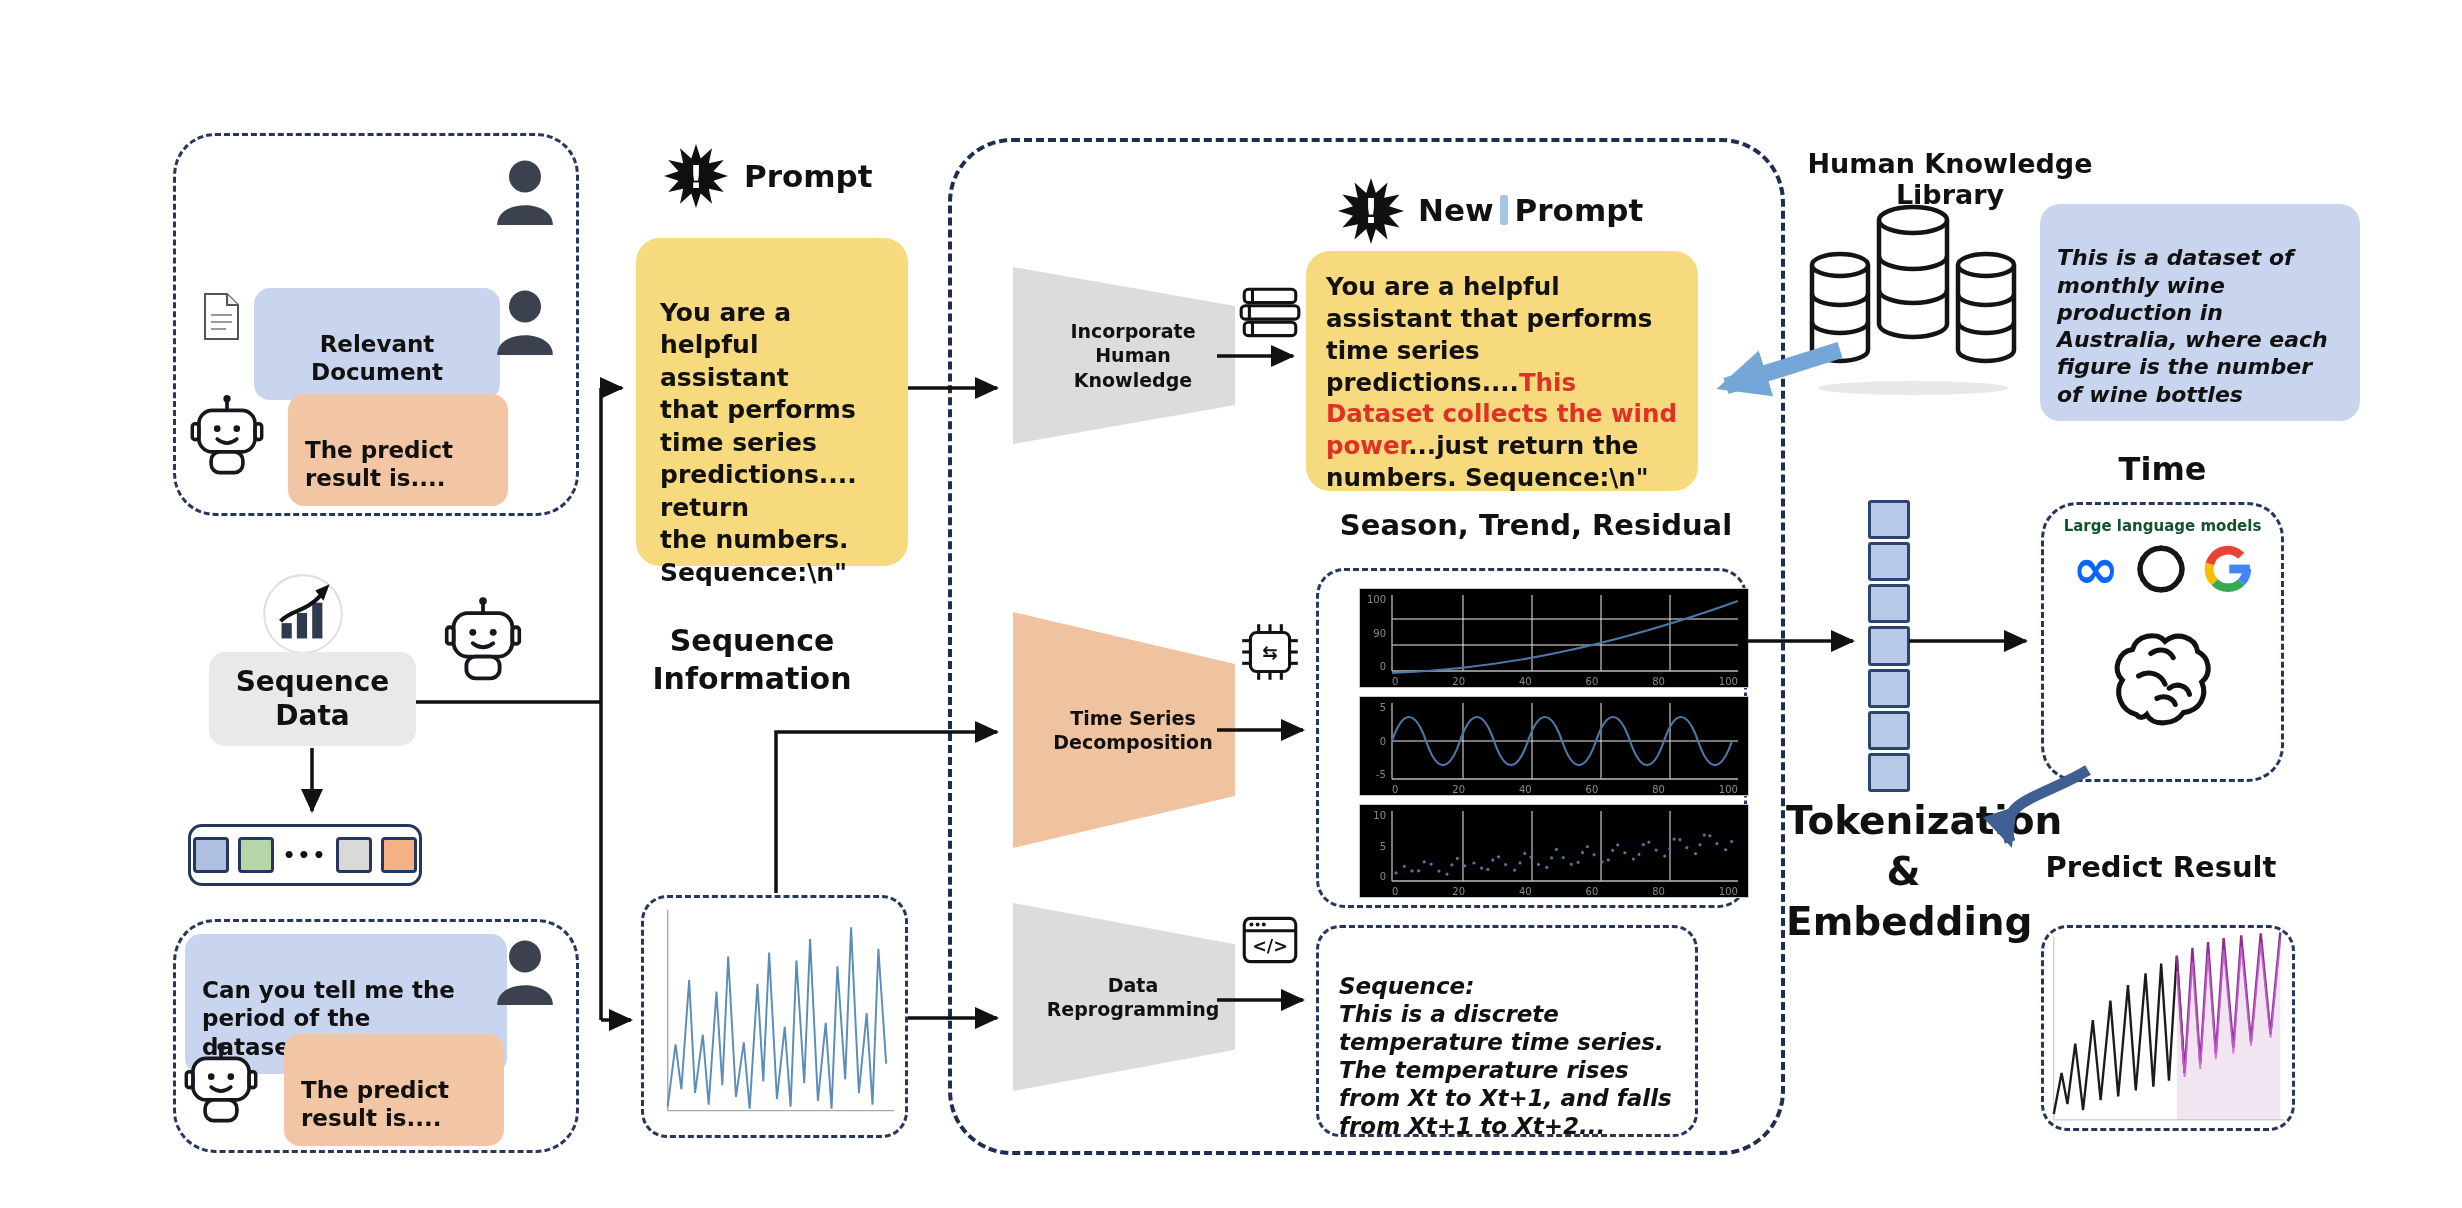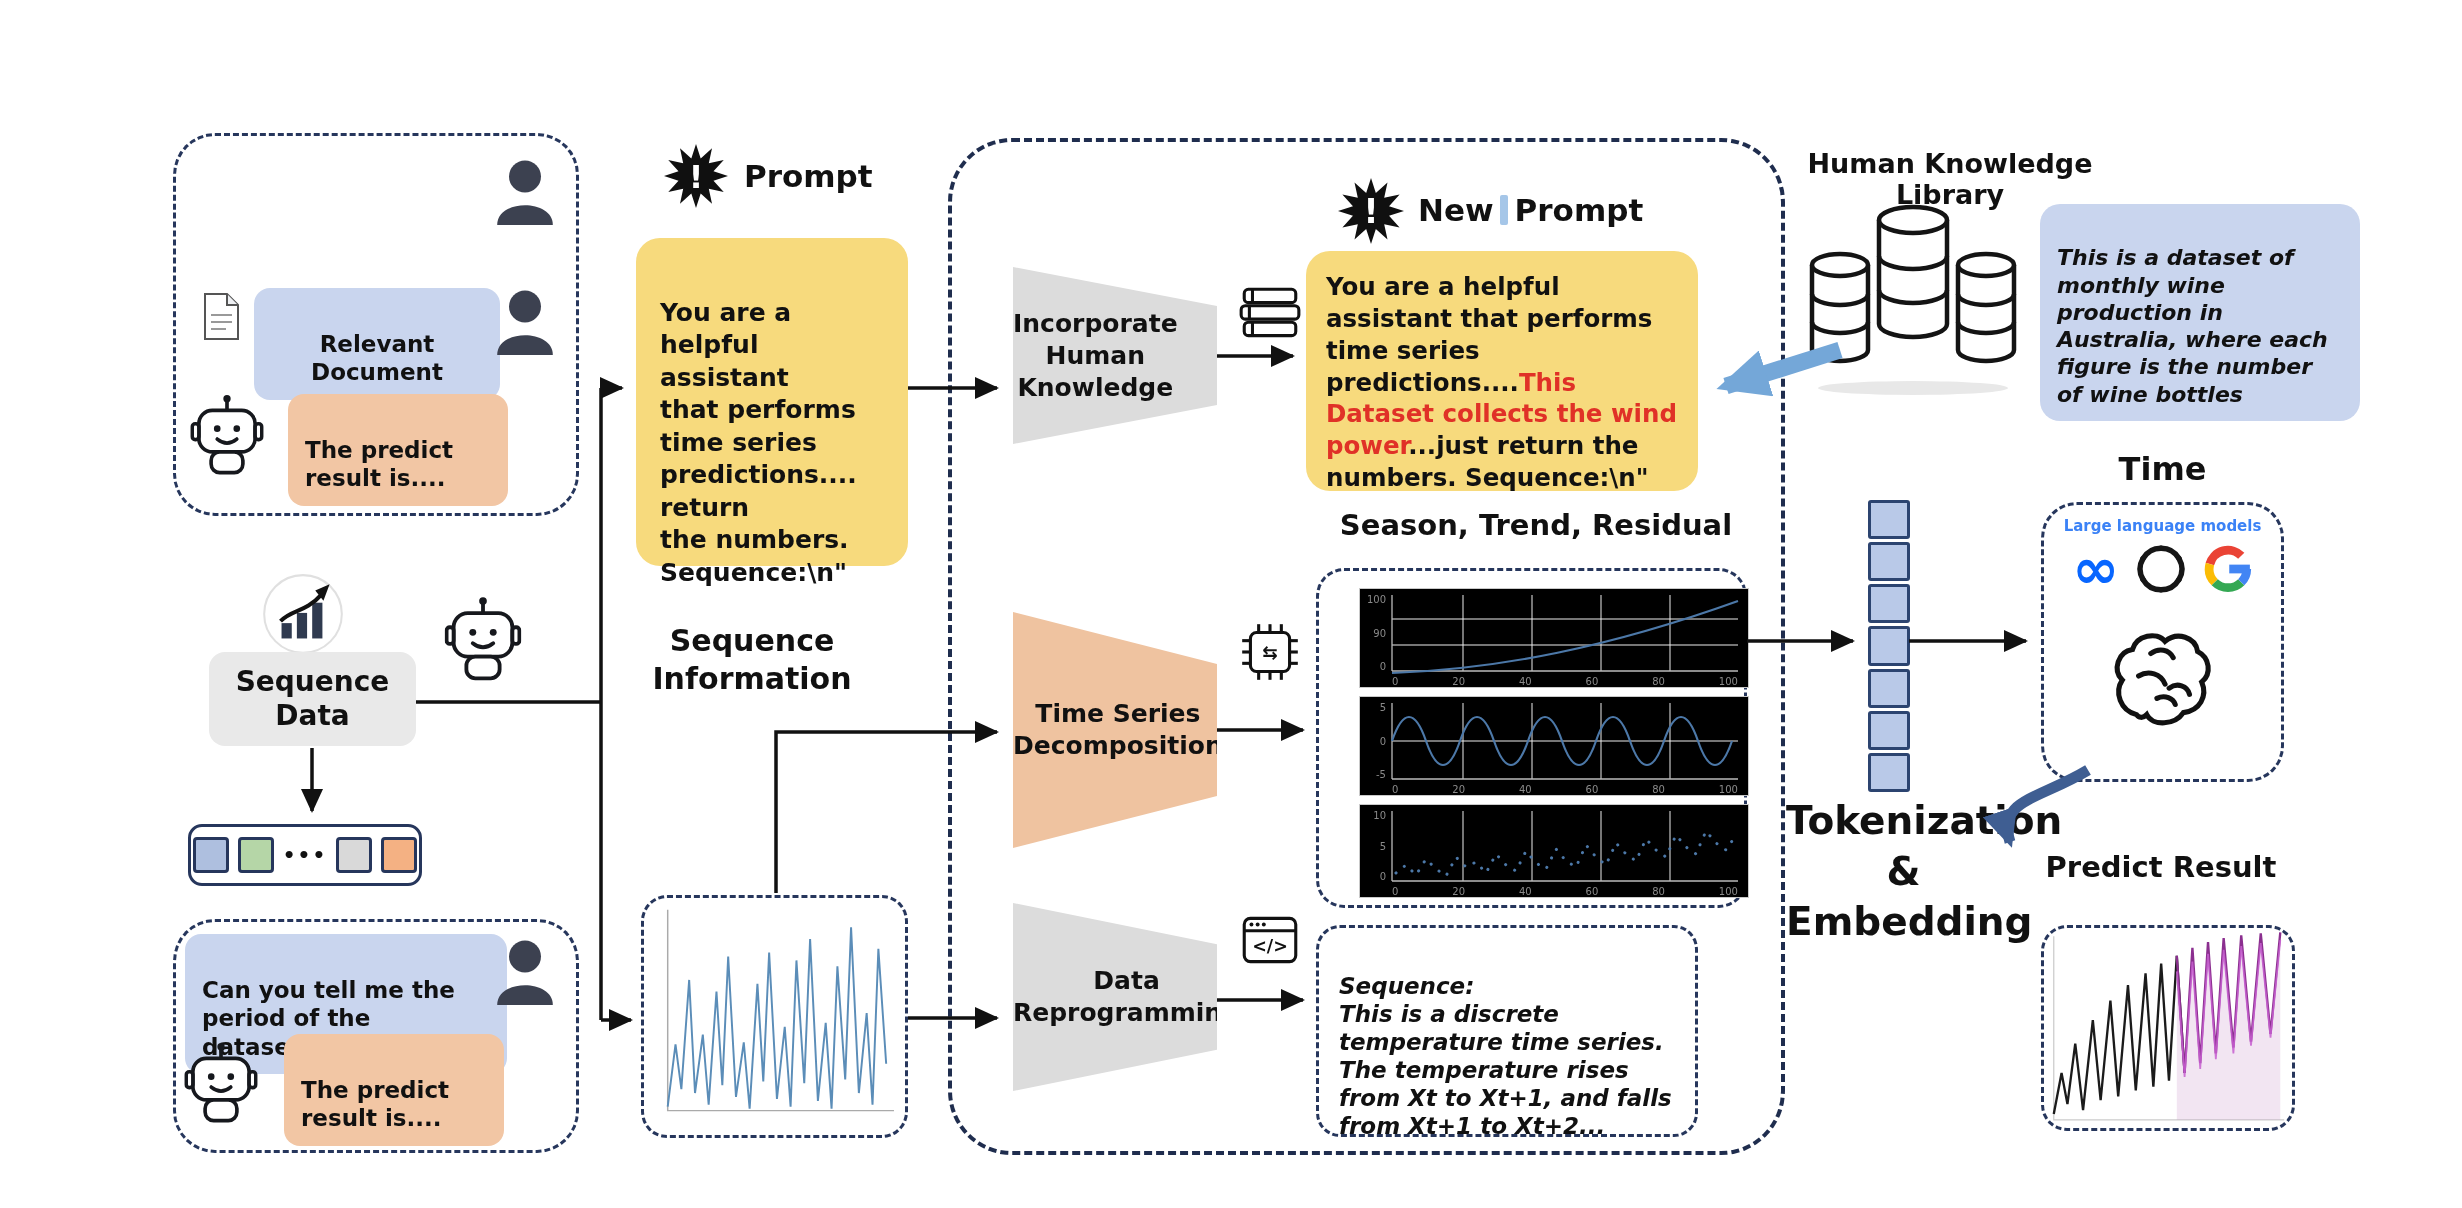--- a/index.html
+++ b/index.html
@@ -8,23 +8,23 @@
   .abs{position:absolute;}
   .pre{white-space:pre-line;}
   .bold{font-weight:bold;}
   .center{text-align:center;}
   .dashed{border:3.5px dashed #26365c;border-radius:42px;position:absolute;background:transparent;}
   .bubble{position:absolute;border-radius:16px;padding:13px 17px;font-weight:bold;font-size:23px;line-height:1.24;white-space:pre-line;}
   .bubble.blue{background:#c9d5ee;}
   .bubble.orange{background:#f2c6a4;}
   .heading{position:absolute;font-weight:bold;color:#111;}
   .ybox{position:absolute;background:#f7da7d;border-radius:24px;font-weight:bold;white-space:pre-line;}
-  .funnel{position:absolute;display:flex;align-items:center;justify-content:flex-start;text-align:center;
-          font-weight:bold;font-size:25px;line-height:1.28;white-space:pre-line;
-          clip-path:polygon(0 0,100% 22%,100% 78%,0 100%);}
+  .funnel{position:absolute;display:flex;align-items:center;justify-content:center;text-align:center;
+          font-weight:bold;font-size:19px;line-height:1.28;white-space:pre-line;
+          clip-path:polygon(0 0,100% 22%,100% 78%,0 100%);padding-left:18px;}
   .funnel.gray{background:#dcdcdc;}
   .funnel.peach{background:#efc3a0;}
   .red{color:#e03127;}
   .panel{position:absolute;background:#000000;border:1.5px solid #c9c9c9;margin-left:20px;}
   .xticks{position:absolute;left:32px;right:10px;bottom:0;display:flex;justify-content:space-between;font-size:10px;color:#8a8a8a;}
   .yticks{position:absolute;left:4px;top:5px;bottom:15px;width:22px;display:flex;flex-direction:column;justify-content:space-between;align-items:flex-end;font-size:10px;color:#8a8a8a;}
   .caret{display:inline-block;width:8px;height:30px;background:#a5c6e8;border-radius:2px;margin:0 7px -4px 6px;}
   .tokcell{flex:1;background:#b9c9e8;border:3px solid #2c4470;border-radius:3px;}
   .sq{width:30px;height:30px;border:3px solid #26365c;border-radius:4px;}
   .meta-glyph{font-size:56px;font-weight:bold;color:#0866FF;line-height:0.8;}
@@ -390,21 +390,21 @@
     <div class="tokcell"></div>
     <div class="tokcell"></div>
     <div class="tokcell"></div>
   </div>
   <div class="heading center pre" style="left:1786px;top:796px;width:235px;font-size:39px;line-height:1.3;">Tokenization
 &amp;
 Embedding</div>
 
   <div class="heading center" style="left:2041px;top:450px;width:243px;font-size:32px;">Time</div>
   <div class="abs" style="left:2041px;top:502px;width:243px;height:280px;border:3.5px dashed #26365c;border-radius:36px;box-sizing:border-box;">
-    <div class="bold center" style="position:absolute;left:0;top:12px;width:100%;font-size:15px;color:#3b82f6;">Large language models</div>
+    <div class="bold center" style="position:absolute;left:0;top:12px;width:100%;font-size:15px;color:#14532d;">Large language models</div>
     <div style="position:absolute;left:0;top:38px;width:100%;display:flex;justify-content:center;align-items:center;gap:16px;">
       <span class="meta-glyph">∞</span>
       <svg width="52" height="52" viewBox="-20 -20 40 40">
         <g stroke="#161616" stroke-width="4.2" fill="none" stroke-linecap="round">
           <path d="M0,-16 A16,16 0 0 1 13.9,-8"></path>
           <path d="M0,-16 A16,16 0 0 1 13.9,-8" transform="rotate(60)"></path>
           <path d="M0,-16 A16,16 0 0 1 13.9,-8" transform="rotate(120)"></path>
           <path d="M0,-16 A16,16 0 0 1 13.9,-8" transform="rotate(180)"></path>
           <path d="M0,-16 A16,16 0 0 1 13.9,-8" transform="rotate(240)"></path>
           <path d="M0,-16 A16,16 0 0 1 13.9,-8" transform="rotate(300)"></path>

